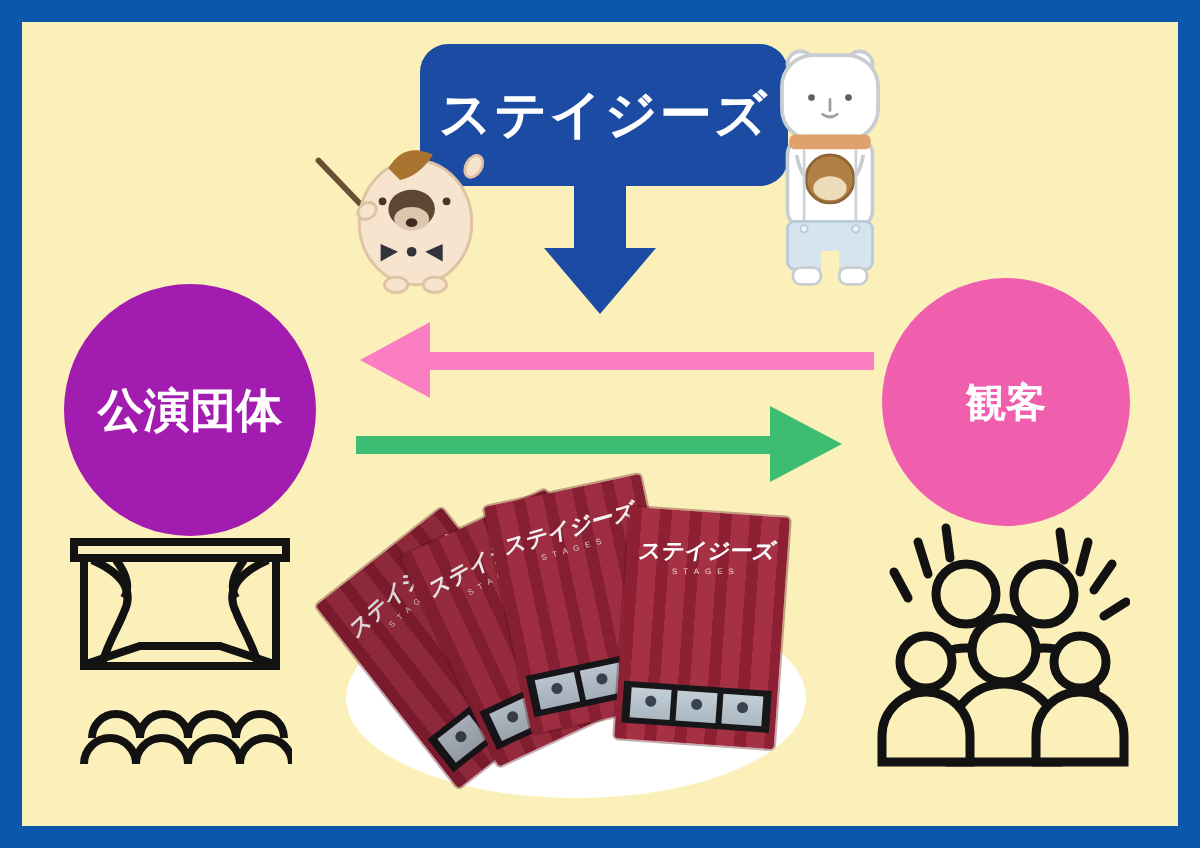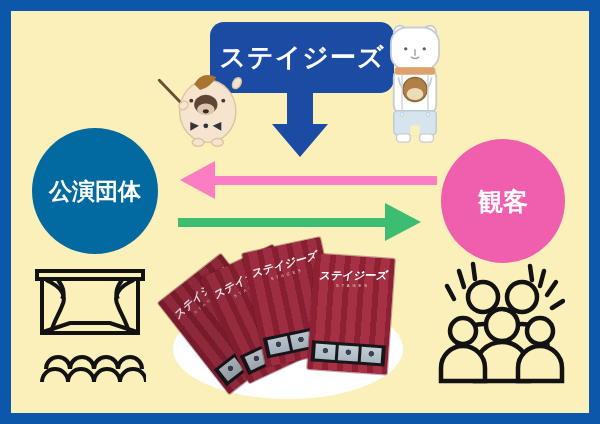--- a/index.html
+++ b/index.html
@@ -13,24 +13,24 @@
   .title-box span{color:#fff;font-weight:bold;font-size:26px;letter-spacing:1px;}
 
   
   .down-arrow-shaft{position:absolute;left:287px;top:92px;width:26px;height:33px;background:#1b4ba2;z-index:6;}
   .down-arrow-head{position:absolute;left:272px;top:124px;width:0;height:0;z-index:6;
     border-left:28px solid transparent;border-right:28px solid transparent;border-top:33px solid #1b4ba2;}
 
   
   .node{position:absolute;border-radius:50%;display:flex;align-items:center;justify-content:center;z-index:5;}
   .node span{color:#fff;font-weight:bold;}
-  .node-left{left:32px;top:128px;width:126px;height:126px;background:#0369a1;}
+  .node-left{left:32px;top:142px;width:126px;height:126px;background:#a21caf;}
   .node-left span{font-size:23px;}
   .node-right{left:441px;top:139px;width:124px;height:124px;background:#ef5fae;}
-  .node-right span{font-size:25px;}
+  .node-right span{font-size:20px;}
 
   
   .arrow-pink-shaft{position:absolute;left:213px;top:176px;width:224px;height:9px;background:#fb7ec2;z-index:4;}
   .arrow-pink-head{position:absolute;left:180px;top:161px;width:0;height:0;z-index:4;
     border-top:19px solid transparent;border-bottom:19px solid transparent;border-right:35px solid #fb7ec2;}
   .arrow-green-shaft{position:absolute;left:178px;top:218px;width:208px;height:9px;background:#3dbd72;z-index:4;}
   .arrow-green-head{position:absolute;left:385px;top:203px;width:0;height:0;z-index:4;
     border-top:19px solid transparent;border-bottom:19px solid transparent;border-left:36px solid #3dbd72;}
 
   

